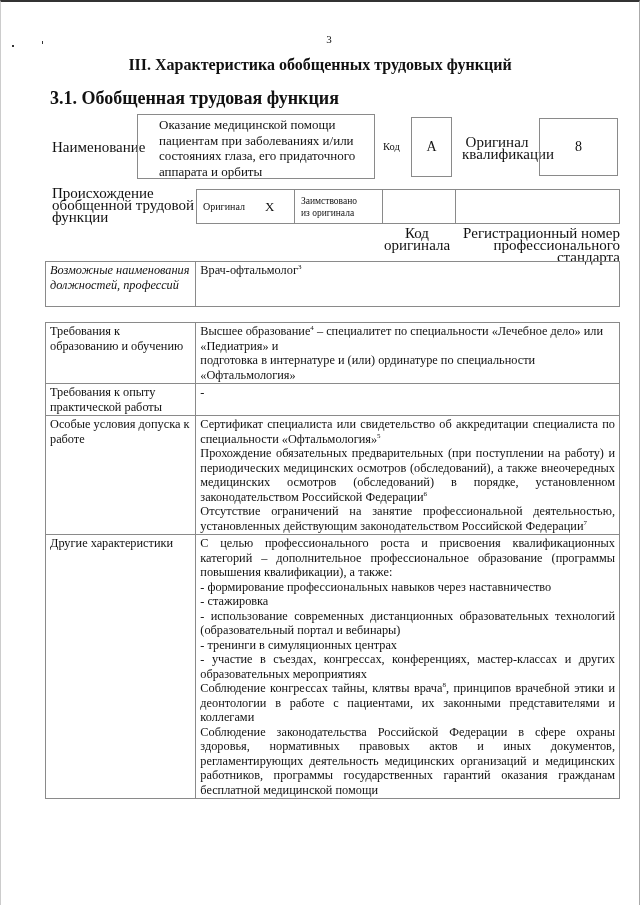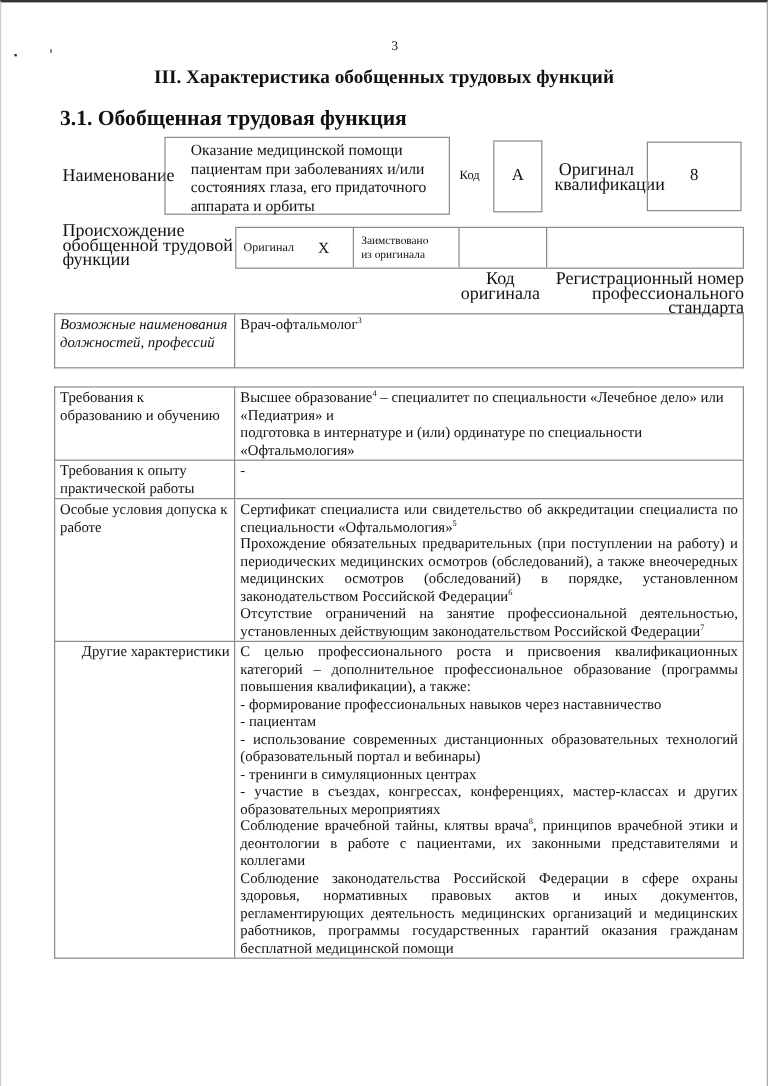--- a/index.html
+++ b/index.html
@@ -108,26 +108,26 @@
   </tr>
   <tr>
     <td class="left">Особые условия допуска к работе</td>
     <td class="right just">
       <p><span>Сертификат специалиста или свидетельство об аккредитации специалиста по специальности «Офтальмология»</span><sup>5</sup></p>
       <p><span>Прохождение обязательных предварительных (при поступлении на работу) и периодических медицинских осмотров (обследований), а также внеочередных медицинских осмотров (обследований) в порядке, установленном законодательством Российской Федерации</span><sup>6</sup></p>
       <p><span>Отсутствие ограничений на занятие профессиональной деятельностью, установленных действующим законодательством Российской Федерации</span><sup>7</sup></p>
     </td>
   </tr>
   <tr>
-    <td class="left" style="white-space:nowrap;text-align:right;">Другие характеристики</td>
+    <td class="left" style="white-space:nowrap;">Другие характеристики</td>
     <td class="right just">
       <p>С целью профессионального роста и присвоения квалификационных категорий – дополнительное профессиональное образование (программы повышения квалификации), а также:</p>
       <p>- формирование профессиональных навыков через наставничество</p>
-      <p>- пациентам</p>
+      <p>- стажировка</p>
       <p>- использование современных дистанционных образовательных технологий (образовательный портал и вебинары)</p>
       <p>- тренинги в симуляционных центрах</p>
       <p>- участие в съездах, конгрессах, конференциях, мастер-классах и других образовательных мероприятиях</p>
-      <p><span>Соблюдение врачебной тайны, клятвы врача</span><sup>8</sup><span>, принципов врачебной этики и деонтологии в работе с пациентами, их законными представителями и коллегами</span></p>
+      <p><span>Соблюдение конгрессах тайны, клятвы врача</span><sup>8</sup><span>, принципов врачебной этики и деонтологии в работе с пациентами, их законными представителями и коллегами</span></p>
       <p>Соблюдение законодательства Российской Федерации в сфере охраны здоровья, нормативных правовых актов и иных документов, регламентирующих деятельность медицинских организаций и медицинских работников, программы государственных гарантий оказания гражданам бесплатной медицинской помощи</p>
     </td>
   </tr>
 </tbody>
   </table>
 
 </body></html>

